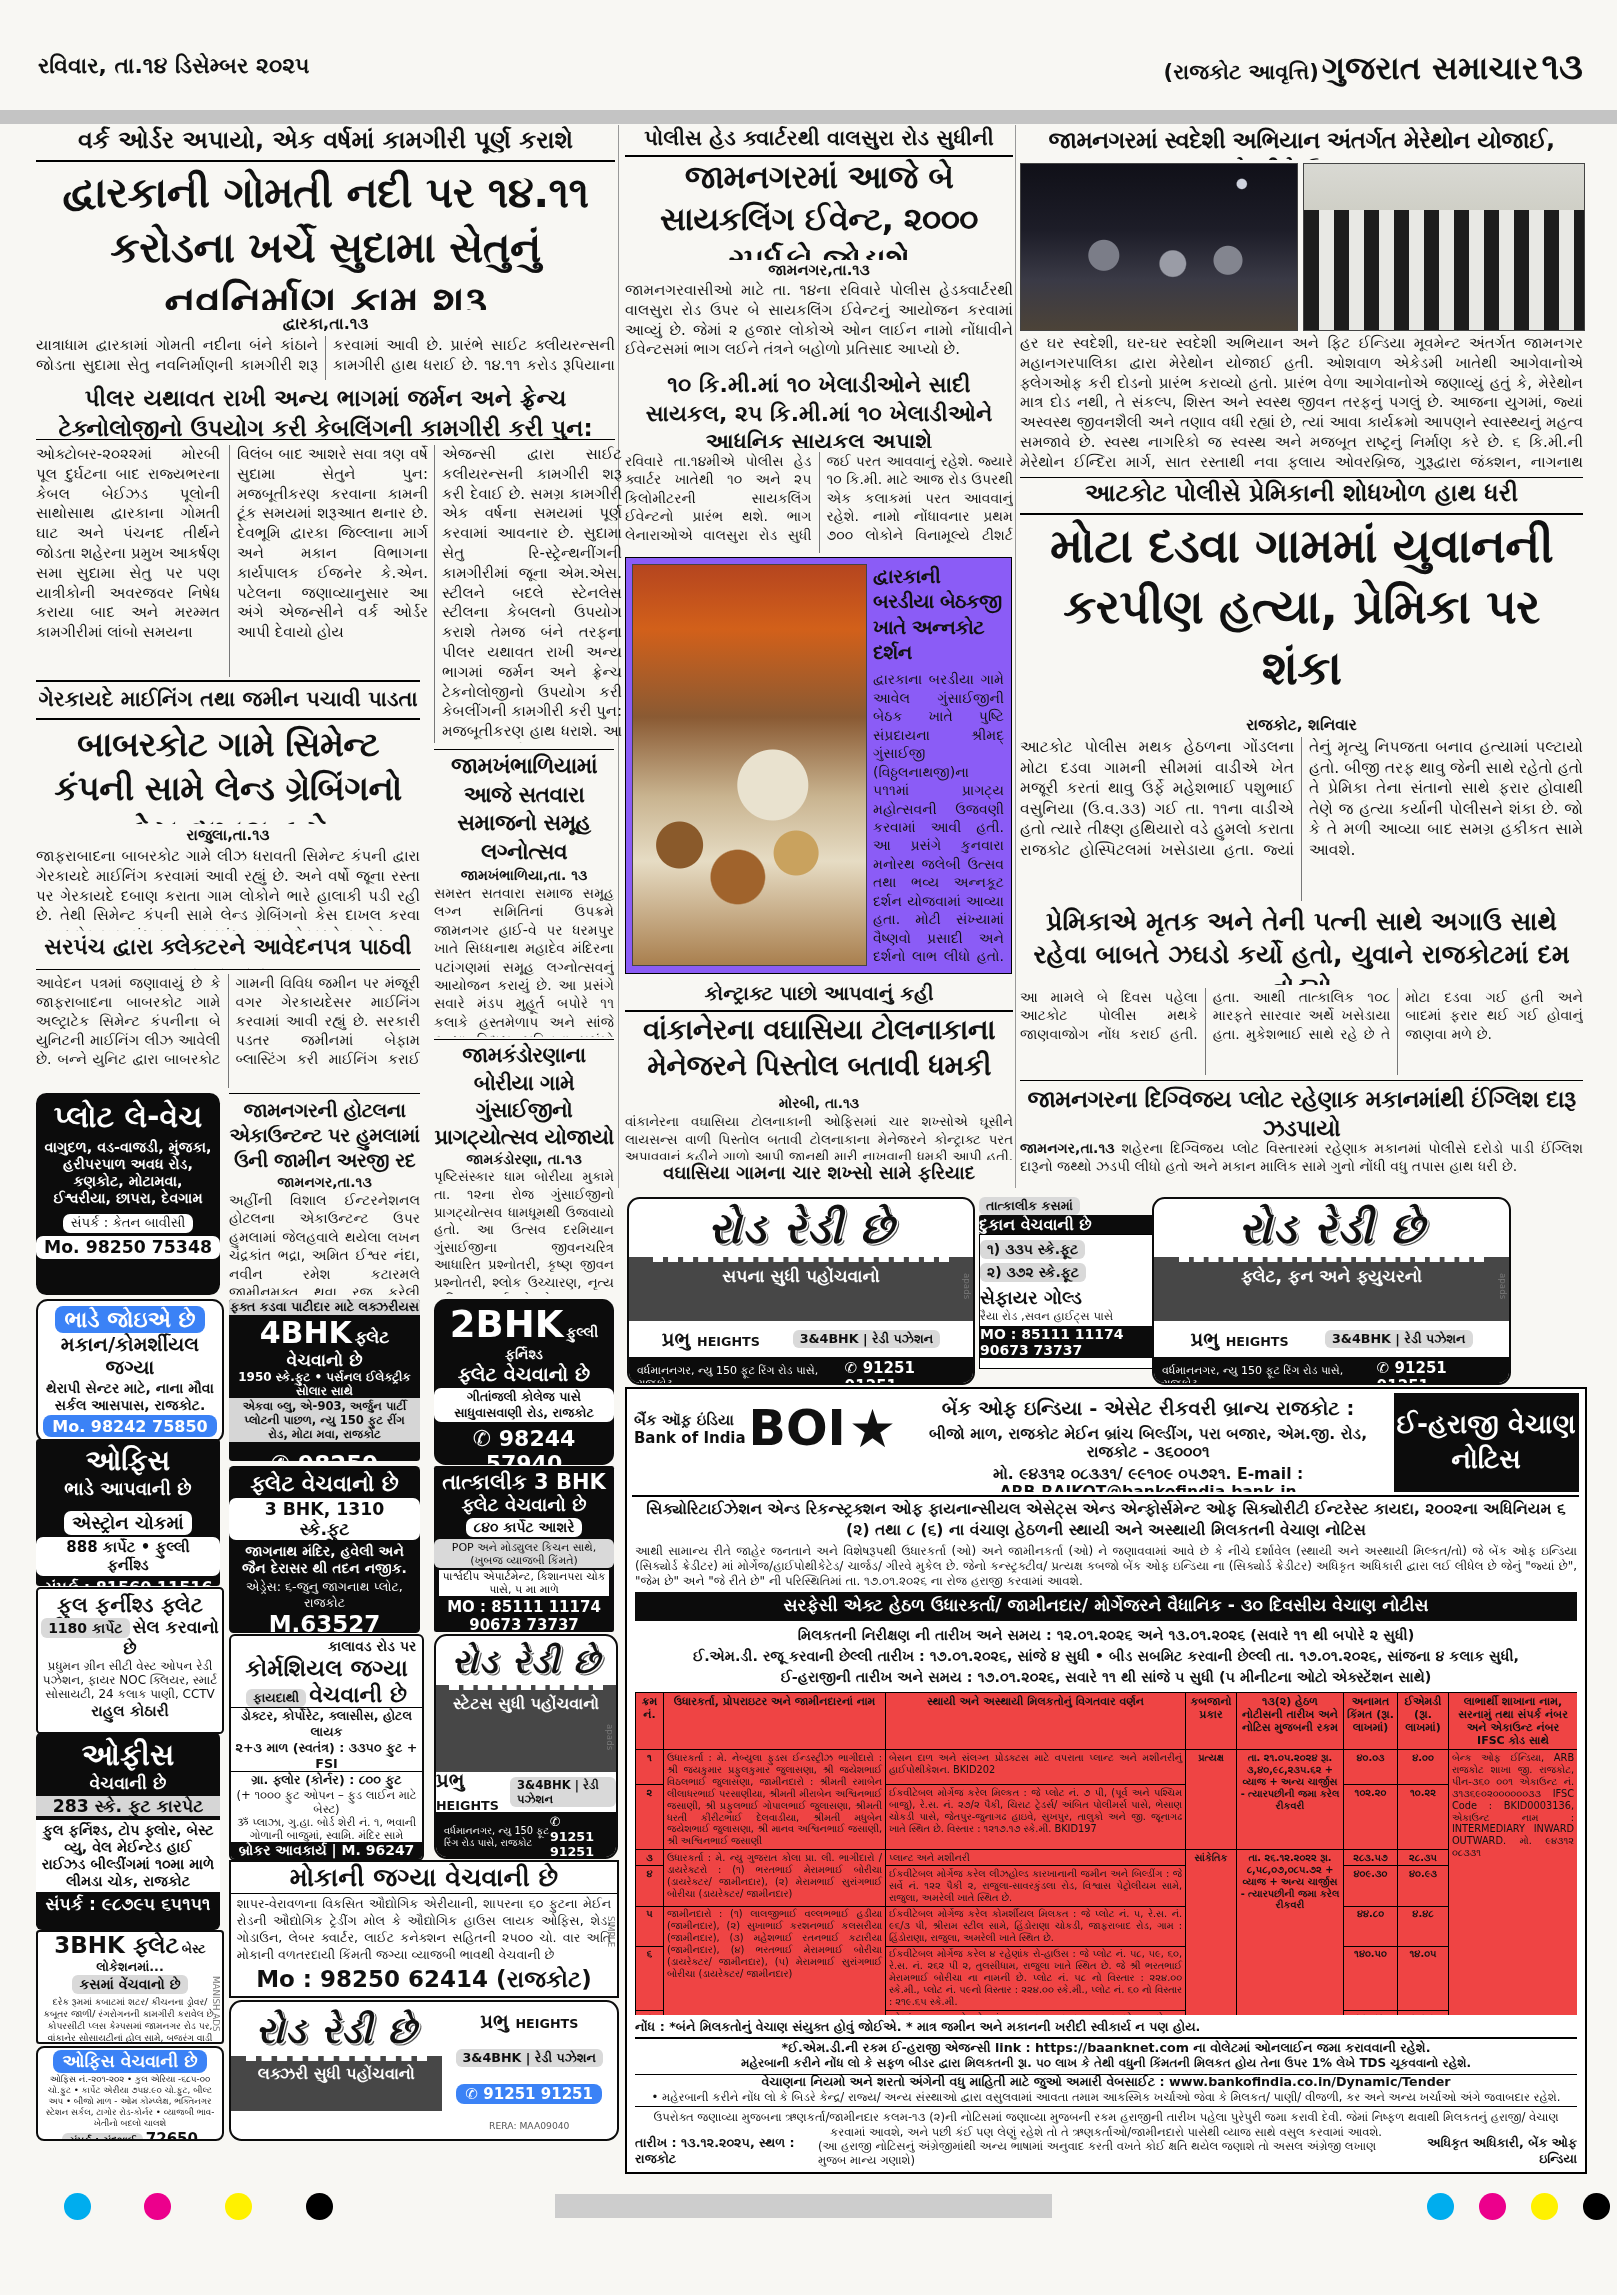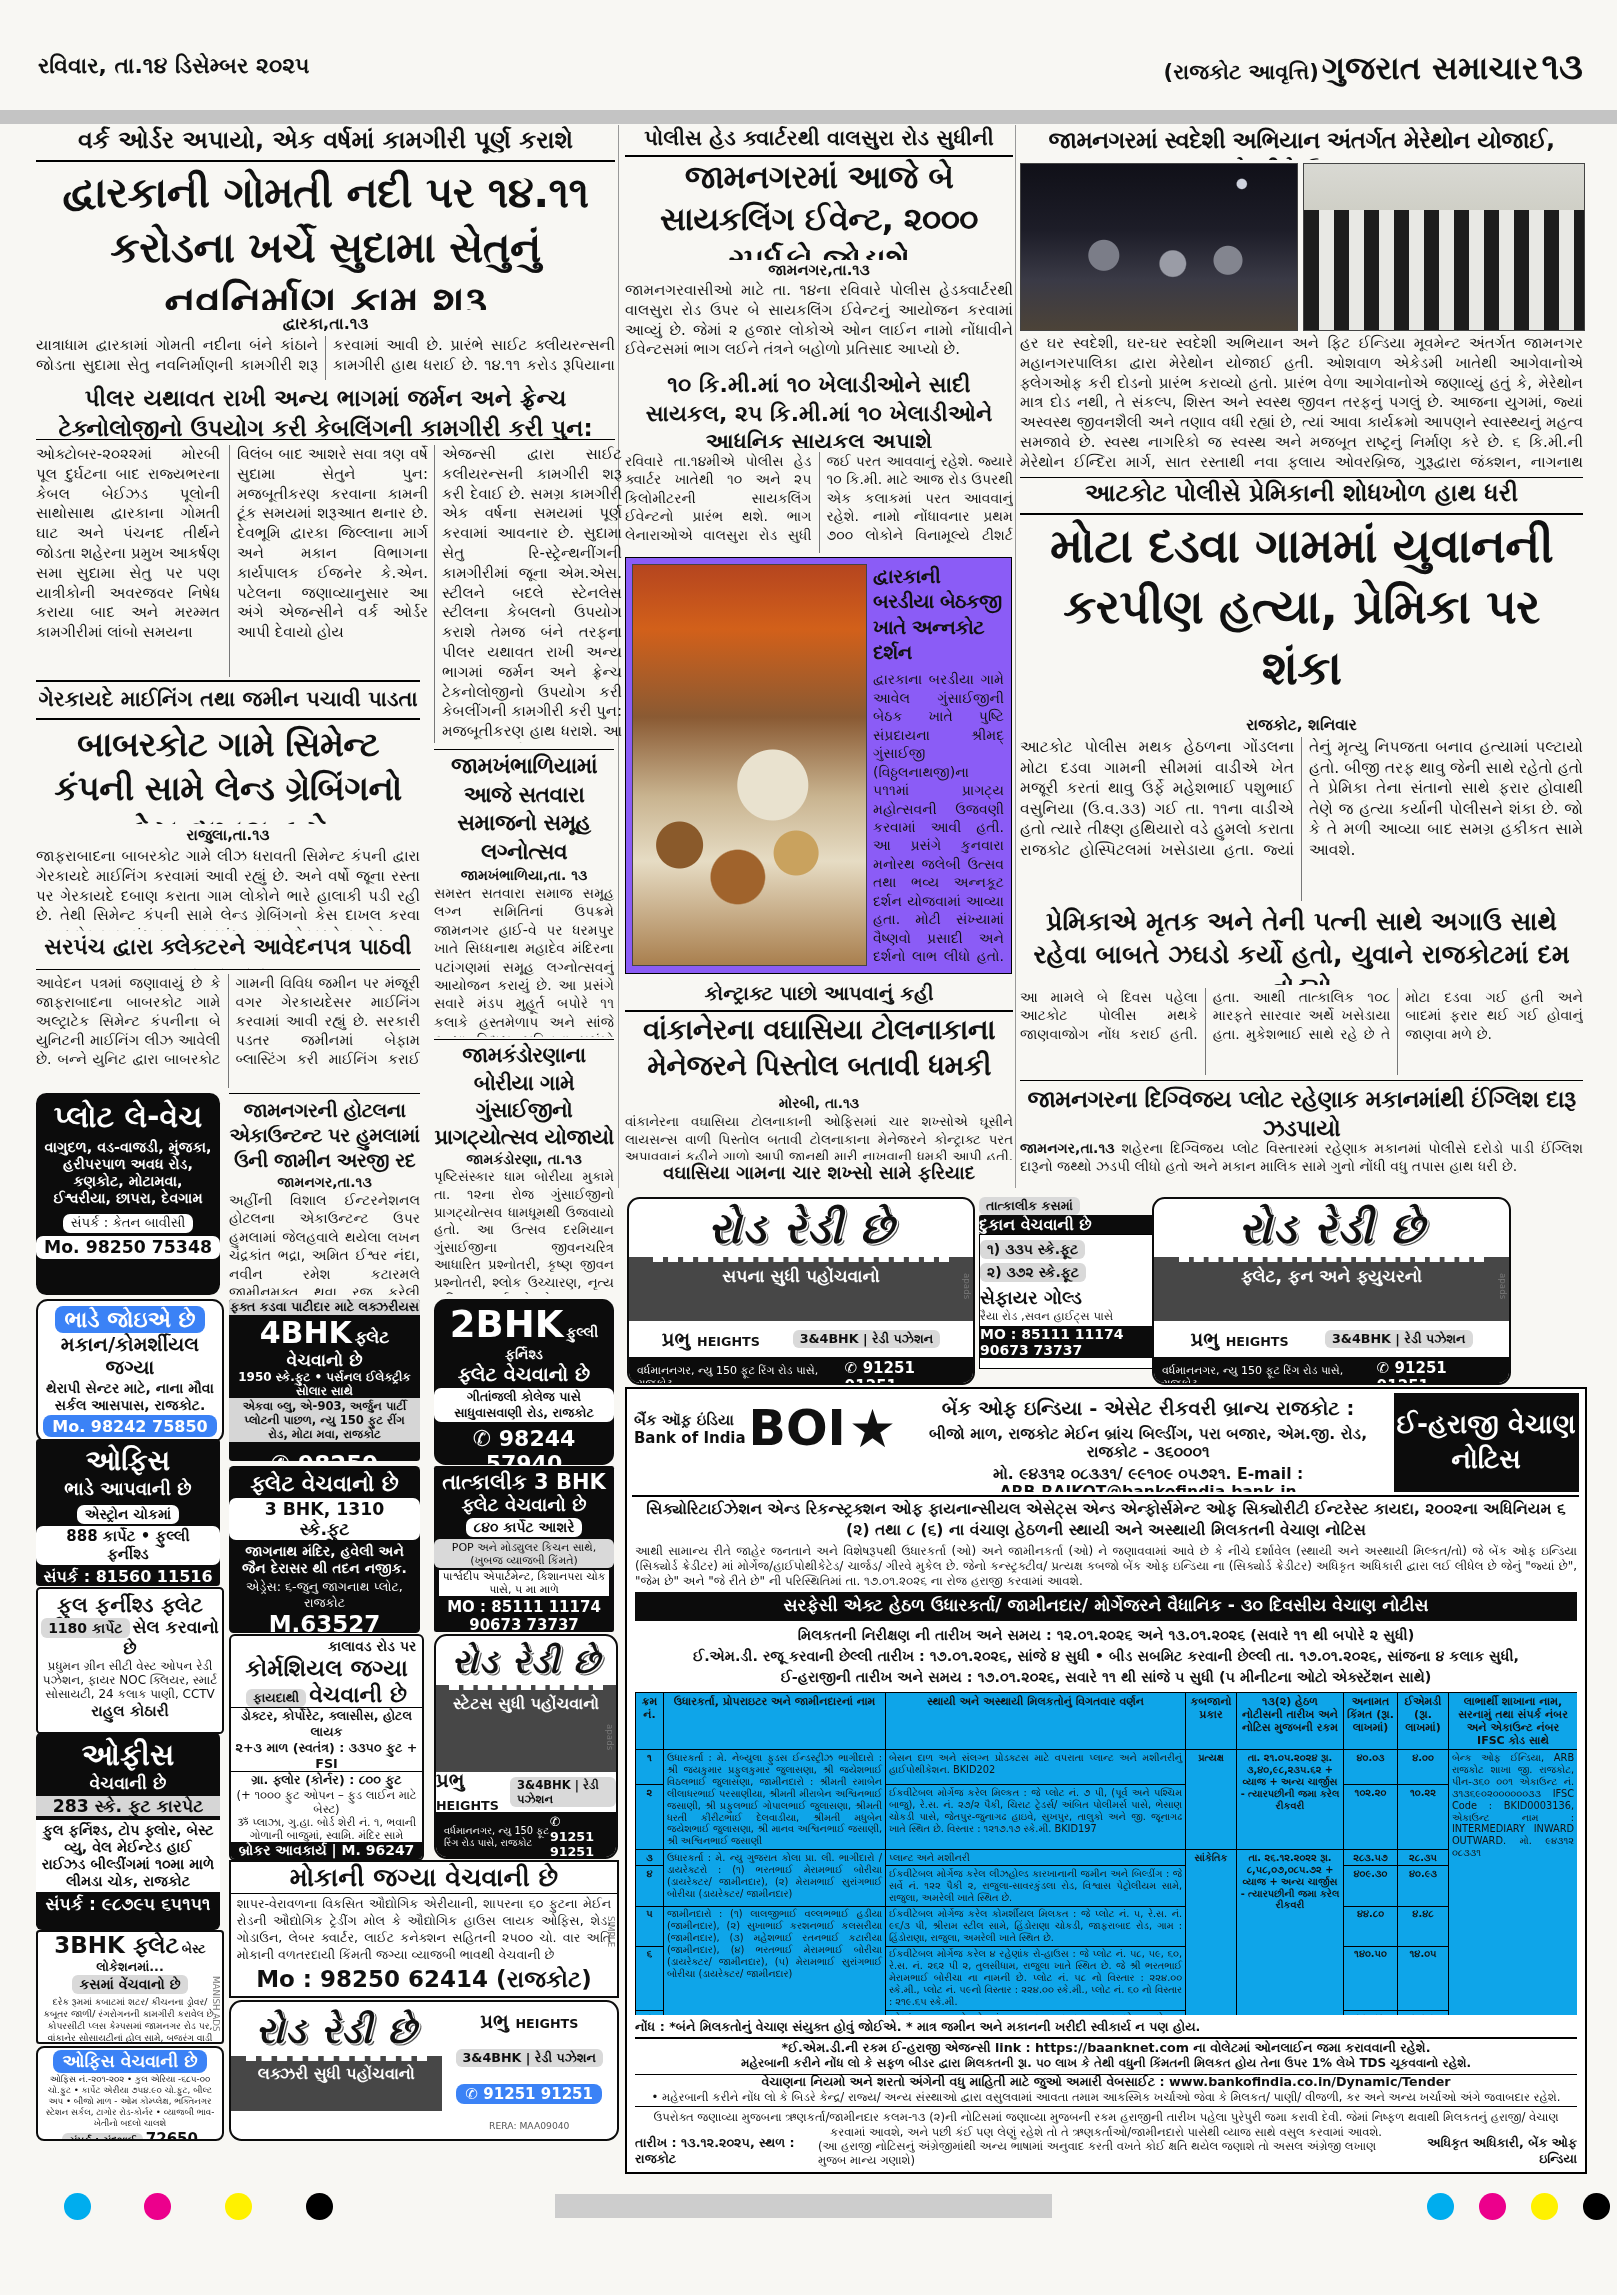--- a/index.html
+++ b/index.html
@@ -31,21 +31,21 @@
   .rr{border:2.3px solid #0c0c0c;border-radius:12.7px;background:#fff;overflow:hidden;position:absolute}
   .rr-title{font-weight:bold;font-style:italic;text-align:center;color:#111;
             text-shadow:1.2px 1.2px 0 #fff,2.3px 2.3px 0 #555;letter-spacing:1.2px}
   .rr-road{background:#474747;color:#fff;text-align:center;position:relative}
   .rr-dash{border-top:5.8px dashed #fff;width:86%;margin:3.5px auto}
   .rr-tag{font-weight:bold}
   .rr-brand{display:flex;align-items:center;justify-content:space-evenly;background:#fff}
   .rr-foot{background:#0c0c0c;color:#fff;display:flex;justify-content:space-between;align-items:center;padding:2.3px 8px}
   .prabhu{font-weight:bold;font-size:19.6px}
   
-  table.boi{border-collapse:collapse;width:100%;table-layout:fixed;background:#0ea5e9}
+  table.boi{border-collapse:collapse;width:100%;table-layout:fixed;background:#ef4444}
   table.boi th,table.boi td{border:1.2px solid #000;padding:1.7px 2.9px;vertical-align:top;overflow:hidden}
   table.boi th{font-size:11px;text-align:center;font-weight:bold;line-height:1.2}
   table.boi td{font-size:9.8px;line-height:1.22;text-align:justify}
   table.boi td.num{text-align:center;font-weight:bold}
   .dot{position:absolute;width:26.6px;height:26.6px;border-radius:50%}
   .gbar{position:absolute;height:24px;background:#cdcdcd}
 </style>
 </head>
 <body>
 
@@ -105,21 +105,21 @@
 <div class="abs ad-frame" style="left:36px;top:1299px;width:184px;height:135px;padding-top:4.6px">
   <div class="pill" style="font-size:22px;font-weight:bold">ભાડે જોઇએ છે</div>
   <div style="font-size:19.6px;font-weight:bold">મકાન/કોમર્શીયલ જગ્યા</div>
   <div style="font-size:14px;font-weight:bold;padding:1.2px 5.8px">થેરાપી સેન્ટર માટે, નાના મૌવા સર્કલ આસપાસ, રાજકોટ.</div>
   <div class="pill" style="font-size:16px;font-weight:bold">Mo. 98242 75850</div>
 </div>
 
 <div class="abs ad-dark" style="left:36px;top:1439px;width:184px;height:142px;padding-top:4.6px;border-radius:3.5px">
   <div style="font-size:28px;font-weight:bold">ઓફિસ</div>
   <div style="font-size:18.5px;font-weight:bold">ભાડે આપવાની છે</div>
-  <div class="wpill b" style="font-size:14px;margin-top:5px">એસ્ટ્રોન ચોકમાં</div>
+  <div class="wpill b" style="font-size:18px;margin-top:11px">એસ્ટ્રોન ચોકમાં</div>
   <div class="wpill b" style="font-size:15px;margin-top:2.3px">888 કાર્પેટ • ફુલ્લી ફર્નીશ્ડ</div>
   <div style="font-size:16px;font-weight:bold;margin-top:2.3px">સંપર્ક : 81560 11516</div>
 </div>
 
 <div class="abs ad-frame" style="left:36px;top:1587px;width:184px;height:139px;border-radius:4.6px;padding-top:3.5px">
   <div style="font-size:21px;font-weight:bold">ફુલ ફર્નીશ્ડ ફ્લેટ</div>
   <div><span class="gpill b" style="font-size:14px">1180 કાર્પેટ</span>
        <span class="b" style="font-size:17.3px">સેલ કરવાનો છે</span></div>
   <div style="font-size:12px;padding:1.2px 4.6px">પ્રધુમન ગ્રીન સીટી વેસ્ટ ઓપન રેડી પઝેશન, ફાયર NOC ક્લિયર, સ્માર્ટ સોસાયટી, 24 કલાક પાણી, CCTV</div>
   <div class="b" style="font-size:15px">રાહુલ કોઠારી</div>

